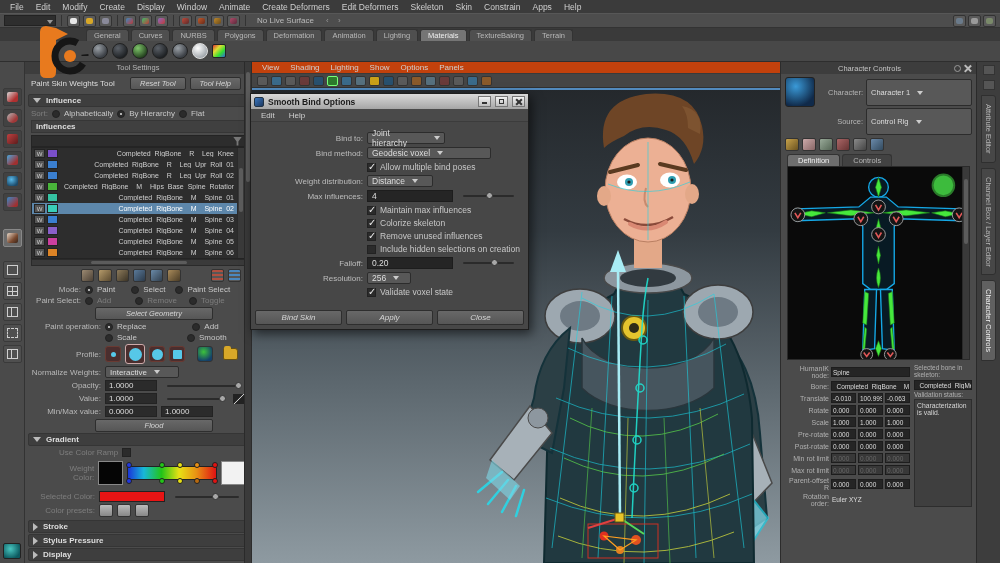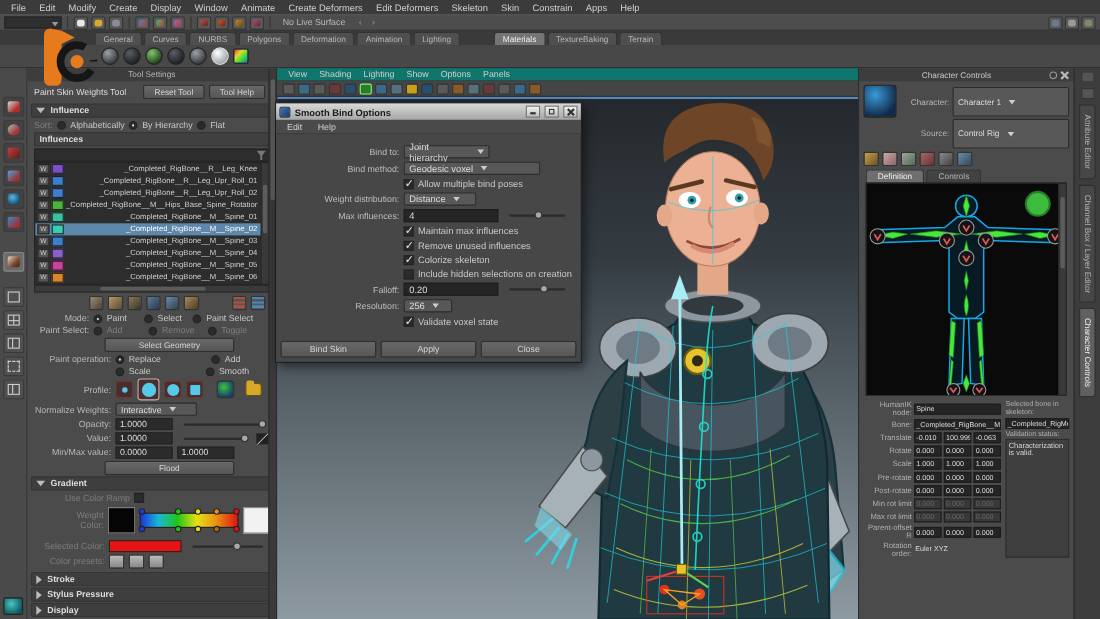--- a/index.html
+++ b/index.html
@@ -17,21 +17,21 @@
   .mini-dd { width:52px; height:11px; background:#2e2e2e; border:1px solid #222; position:relative; }
   .mini-dd::after { content:''; position:absolute; right:2px; top:4px; border-left:3px solid transparent; border-right:3px solid transparent; border-top:4px solid #999; }
   .icon13 { width:13px; height:12px; border-radius:2px; background:#5a5a5a; border:1px solid #333; position:relative; }
   .icon13 i { position:absolute; inset:2px; border-radius:2px; display:block; }
   .sep { width:1px; height:11px; background:#333; margin:0 2px; }
   .live-surface { font-size:8px; color:#bbb; padding:0 6px; white-space:nowrap; }
   .arrow-btn { width:9px; height:11px; color:#999; font-size:8px; line-height:11px; text-align:center; }
   .sl-right { margin-left:auto; display:flex; gap:2px; }
   .shelf-tabs { height:13px; background:#3a3a3a; display:flex; align-items:flex-end; gap:2px; padding-left:86px; }
   .shelf-tab { background:#4f4f4f; color:#b8b8b8; font-size:7.5px; padding:1px 7px 1px; border-radius:3px 3px 0 0; border:1px solid #333; border-bottom:none; white-space:nowrap; }
-  .shelf-tab.active { background:#757575; color:#eee;margin-left:29px; }
+  .shelf-tab.active { background:#757575; color:#eee; }
   .shelf-icons { height:21px; background:#484848; border-bottom:1px solid #2e2e2e; display:flex; align-items:center; gap:4px; padding-left:92px; }
   .orb { width:16px; height:16px; border-radius:50%; border:1px solid #222;
     background:radial-gradient(circle at 35% 30%, #9aa0a6, #3c4046 70%); }
   .orb.green { background:radial-gradient(circle at 35% 30%, #7ec56a, #23401e 75%); }
   .orb.dark { background:radial-gradient(circle at 35% 30%, #5a5f66, #1d2023 75%); }
   .orb.white { background:radial-gradient(circle at 35% 30%, #fff, #9aa0a6 80%); border-color:#ddd; }
   .orb.small-rainbow { border-radius:2px; background:linear-gradient(135deg,#d33,#dd3,#3d3,#36d); width:14px; height:14px; }
   
   .main { display:flex; height:501px; }
   .toolbox { width:25px; background:#4a4a4a; border-right:1px solid #333; display:flex; flex-direction:column; align-items:center; gap:3px; padding-top:26px; position:relative; }
@@ -43,21 +43,21 @@
   .tb-icon.layout.quad .glyph::before { content:''; position:absolute; left:50%; top:0; bottom:0; width:1px; background:#cfcfcf; }
   .tb-icon.layout.quad .glyph::after { content:''; position:absolute; top:50%; left:0; right:0; height:1px; background:#cfcfcf; }
   .tb-icon.layout.split .glyph::before { content:''; position:absolute; left:35%; top:0; bottom:0; width:1px; background:#cfcfcf; }
   .maya-logo { position:absolute; bottom:4px; left:3px; width:18px; height:16px; border-radius:2px;
     background:radial-gradient(circle at 40% 35%, #49c6c0, #0c5a60 75%); border:1px solid #222; }
   
   .tool-settings { width:227px; background:#4b4b4b; border-right:1px solid #2c2c2c; display:flex; flex-direction:column; font-size:8px; overflow:hidden; position:relative; }
   .panel-titlebar { height:12px; background:#3d3d3d; text-align:center; color:#b5b5b5; font-size:7.5px; line-height:12px; flex:none; }
   .tool-head { display:flex; align-items:center; justify-content:space-between; padding:3px 10px 3px 6px; flex:none; }
   .tool-name { font-size:8px; color:#ddd; }
-  .btn { background:linear-gradient(#686868,#565656); border:1px solid #2e2e2e; border-radius:2px; color:#d5d5d5; font-size:7.5px; padding:1px 9px; white-space:nowrap; }
+  .btn { background:linear-gradient(#686868,#565656); border:1px solid #2e2e2e; border-radius:2px; color:#d5d5d5; font-size:7.5px; padding:1px 9px; white-space:nowrap;font-style:italic; }
   .section-bar { background:#3e3e3e; border:1px solid #353535; border-radius:2px; margin:1px 3px 0; padding:1px 4px; font-weight:bold; color:#ddd; display:flex; align-items:center; gap:5px; flex:none; }
   .tri-down { width:0; height:0; border-left:4px solid transparent; border-right:4px solid transparent; border-top:5px solid #bbb; }
   .tri-right { width:0; height:0; border-top:4px solid transparent; border-bottom:4px solid transparent; border-left:5px solid #bbb; }
   .row { display:flex; align-items:center; gap:4px; padding:2px 6px 0; flex:none; }
   .radio { width:8px; height:8px; border-radius:50%; background:#2b2b2b; border:1px solid #222; flex:none; position:relative; }
   .radio.on::after { content:''; position:absolute; inset:2px; border-radius:50%; background:#e0e0e0; }
   .dim { color:#7e7e7e; }
   .sub-bar { background:#404040; border:1px solid #363636; margin:2px 6px 0; padding:1px 4px; color:#ddd; font-weight:bold; flex:none; }
   .filter-row { margin:2px 6px 0; height:12px; background:#2d2d2d; border:1px solid #242424; display:flex; justify-content:flex-end; align-items:center; flex:none; }
   .funnel { width:9px; height:9px; margin-right:2px; background:#777; clip-path:polygon(0 0,100% 0,60% 55%,60% 100%,40% 100%,40% 55%); }
@@ -98,21 +98,21 @@
   .ramp-row { display:flex; align-items:center; gap:4px; padding:4px 6px 0 30px; flex:none; }
   .sw-big { width:26px; height:24px; border:1px solid #888; }
   .ramp { position:relative; width:96px; height:14px; border:1px solid #222;
     background:linear-gradient(90deg,#1a35d8,#18b8d8 18%,#22c418 38%,#e8e014 58%,#e89014 78%,#e01212); }
   .ramp b { position:absolute; top:-5px; width:6px; height:6px; border-radius:50%; border:1px solid #222; }
   .ramp u { position:absolute; bottom:-5px; width:6px; height:6px; border-radius:50%; border:1px solid #222; }
   .preset { width:14px; height:13px; background:linear-gradient(#bbb,#888); border:1px solid #333; border-radius:2px; }
   .collapsed-stack { margin-top:2px; }
   
   .viewport { flex:1; display:flex; flex-direction:column; min-width:0; position:relative; }
-  .vp-menus { height:12px; background:#0f766e; border-bottom:1px solid #3a3a3a; display:flex; align-items:center; gap:1px; padding-left:5px; }
+  .vp-menus { height:12px; background:#c2410c; border-bottom:1px solid #3a3a3a; display:flex; align-items:center; gap:1px; padding-left:5px; }
   .vp-menus span { font-size:8px; color:#cfcfcf; padding:0 5px; }
   .vp-toolbar { height:14px; background:#454545; border-bottom:1px solid #303030; display:flex; align-items:center; gap:3px; padding-left:5px; }
   .vt { width:11px; height:10px; border-radius:2px; background:#5a5a5a; border:1px solid #333; }
   .vt.c1{background:#3a6a8a;} .vt.c2{background:#2c7a2c;border-color:#7f7;} .vt.c3{background:#caa018;}
   .vt.c4{background:#28506e;} .vt.c5{background:#8a5a2a;} .vt.c6{background:#6a3a3a;} .vt.c7{background:#56707e;}
   .vp-scene { flex:1; position:relative; overflow:hidden;
     background:linear-gradient(180deg,#24282c 0%,#333b41 30%,#5c676e 62%,#8e9aa1 100%); }
   .active-line { position:absolute; top:0; left:0; right:0; height:2px; background:#5a9bd8; opacity:.85; }
   .scene-svg { position:absolute; inset:0; width:100%; height:100%; }
   
@@ -897,26 +897,26 @@
           </span>
       </div>
       <div class="drow">
         <span class="dlabel"></span>
         <span class="cb on"></span>
         <span>Maintain max influences</span>
       </div>
       <div class="drow">
         <span class="dlabel"></span>
         <span class="cb on"></span>
-        <span>Remove unused influences</span>
+        <span>Colorize skeleton</span>
       </div>
       <div class="drow">
         <span class="dlabel"></span>
         <span class="cb on"></span>
-        <span>Colorize skeleton</span>
+        <span>Remove unused influences</span>
       </div>
       <div class="drow">
         <span class="dlabel"></span>
         <span class="cb"></span>
         <span>Include hidden selections on creation</span>
       </div>
       <div class="drow">
         <span class="dlabel">Falloff:</span>
         <span class="dfield" style="width:86px">0.20</span>
         <span class="slider">

